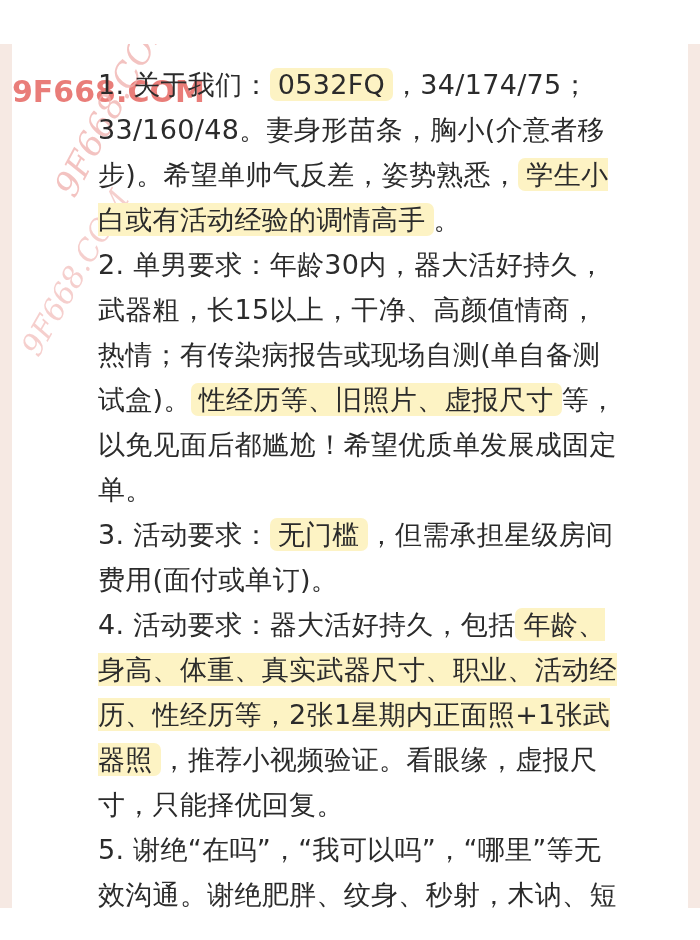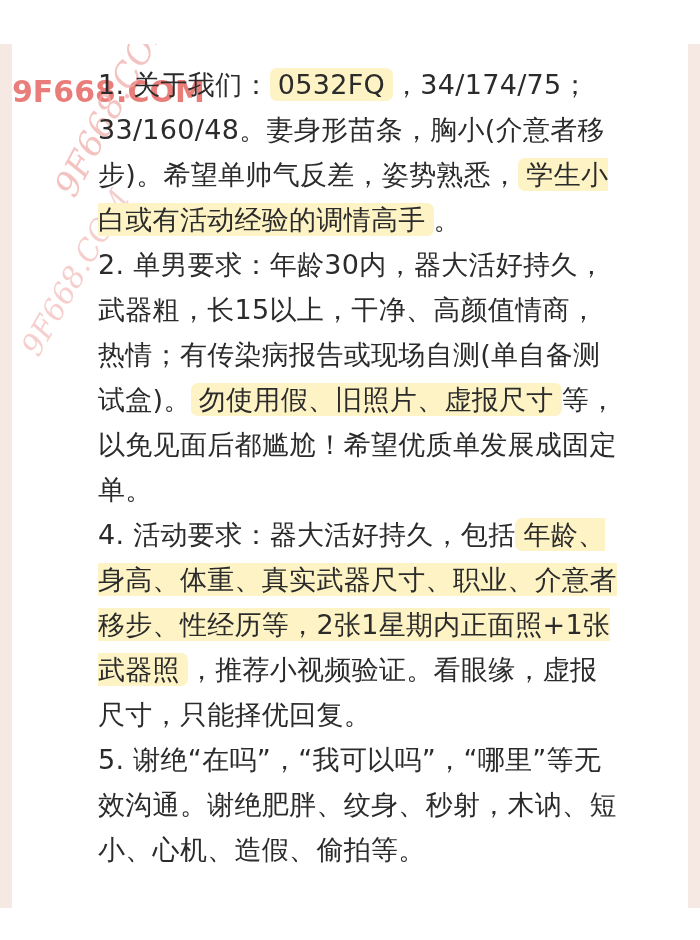--- a/index.html
+++ b/index.html
@@ -109,18 +109,19 @@
 
   <div class="edge-left"></div>
   <div class="edge-right"></div>
 
   <div class="wm wm-top">9F668.COM</div>
   <div class="wm wm-diag">9F668.COM</div>
   <div class="wm wm-diag2">9F668.COM</div>
 
   <div class="doc-body" id="body-text">
       <p class="para"><span class="num">1. </span><span class="lead">关于我们</span><span>：</span><span class="hl">0532FQ</span><span>，34/174/75；33/160/48。妻身形苗条，胸小(介意者移步)。希望单帅气反差，姿势熟悉，</span><span class="hl">学生小白或有活动经验的调情高手</span><span>。</span></p>
-      <p class="para"><span class="num">2. </span><span class="lead">单男要求</span><span>：</span><span>年龄30内，器大活好持久，武器粗，长15以上，干净、高颜值情商，热情；有传染病报告或现场自测(单自备测试盒)。</span><span class="hl">勿使用假、旧照片、虚报尺寸</span><span>等，以免见面后都尴尬！希望优质单发展成固定单。</span></p>
-      <p class="para"><span class="num">4. </span><span class="lead">活动要求</span><span>：</span><span>器大活好持久，包括</span><span class="hl">年龄、身高、体重、真实武器尺寸、职业、介意者移步、性经历等，2张1星期内正面照+1张武器照</span><span>，推荐小视频验证。看眼缘，虚报尺寸，只能择优回复。</span></p>
+      <p class="para"><span class="num">2. </span><span class="lead">单男要求</span><span>：</span><span>年龄30内，器大活好持久，武器粗，长15以上，干净、高颜值情商，热情；有传染病报告或现场自测(单自备测试盒)。</span><span class="hl">性经历等、旧照片、虚报尺寸</span><span>等，以免见面后都尴尬！希望优质单发展成固定单。</span></p>
+      <p class="para"><span class="num">3. </span><span class="lead">活动要求</span><span>：</span><span class="hl">无门槛</span><span>，但需承担星级房间费用(面付或单订)。</span></p>
+      <p class="para"><span class="num">4. </span><span class="lead">活动要求</span><span>：</span><span>器大活好持久，包括</span><span class="hl">年龄、身高、体重、真实武器尺寸、职业、活动经历、性经历等，2张1星期内正面照+1张武器照</span><span>，推荐小视频验证。看眼缘，虚报尺寸，只能择优回复。</span></p>
       <p class="para"><span class="num">5. </span><span class="lead">谢绝</span><span>“在吗”，“我可以吗”，“哪里”等无效沟通。谢绝肥胖、纹身、秒射，木讷、短小、心机、造假、偷拍等。</span></p>
     </div>
 
 </div>
 
 </body></html>

